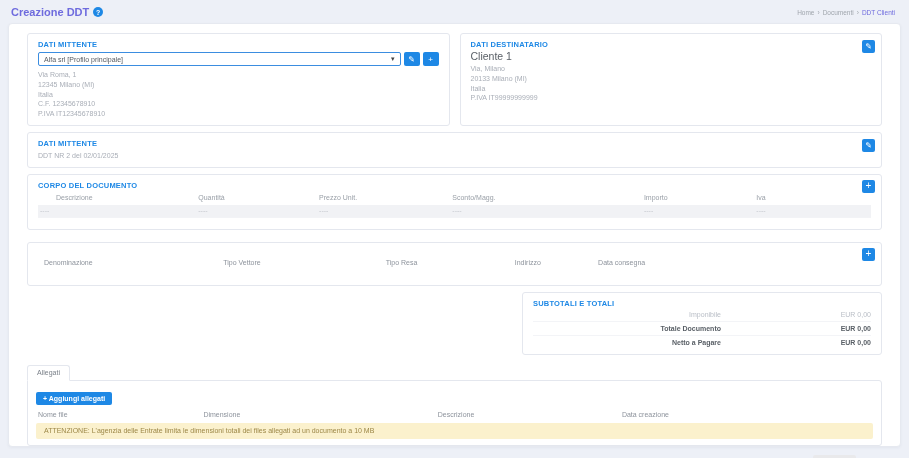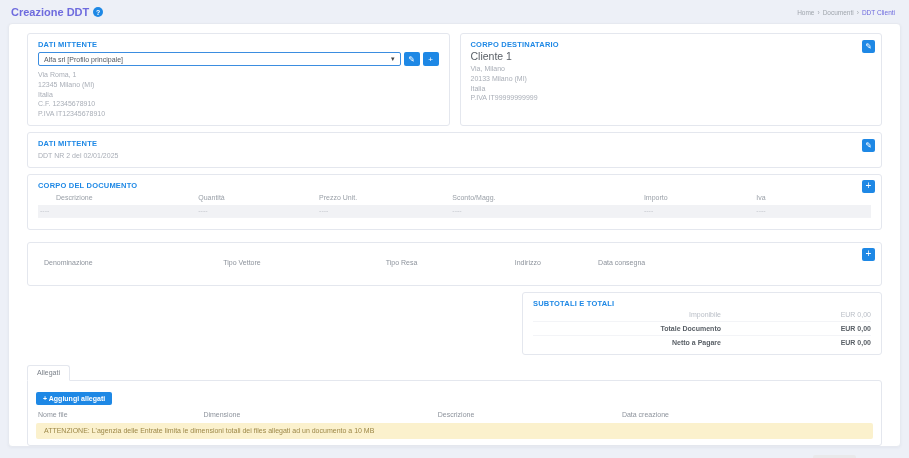--- a/index.html
+++ b/index.html
@@ -131,21 +131,21 @@
           </button>
       </div>
       <div class="muted">Via Roma, 1</div>
       <div class="muted">12345 Milano (MI)</div>
       <div class="muted">Italia</div>
       <div class="muted">C.F. 12345678910</div>
       <div class="muted">P.IVA IT12345678910</div>
     </div>
 
     <div class="box">
-      <div class="sec-title">CORPO DESTINATARIO</div>
+      <div class="sec-title">DATI DESTINATARIO</div>
       <button class="edit-btn">
           <span>✎</span>
         </button>
       <div class="dest-name">Cliente 1</div>
       <div class="muted">Via, Milano</div>
       <div class="muted">20133 Milano (MI)</div>
       <div class="muted">Italia</div>
       <div class="muted">P.IVA IT99999999999</div>
     </div>
   </div>

